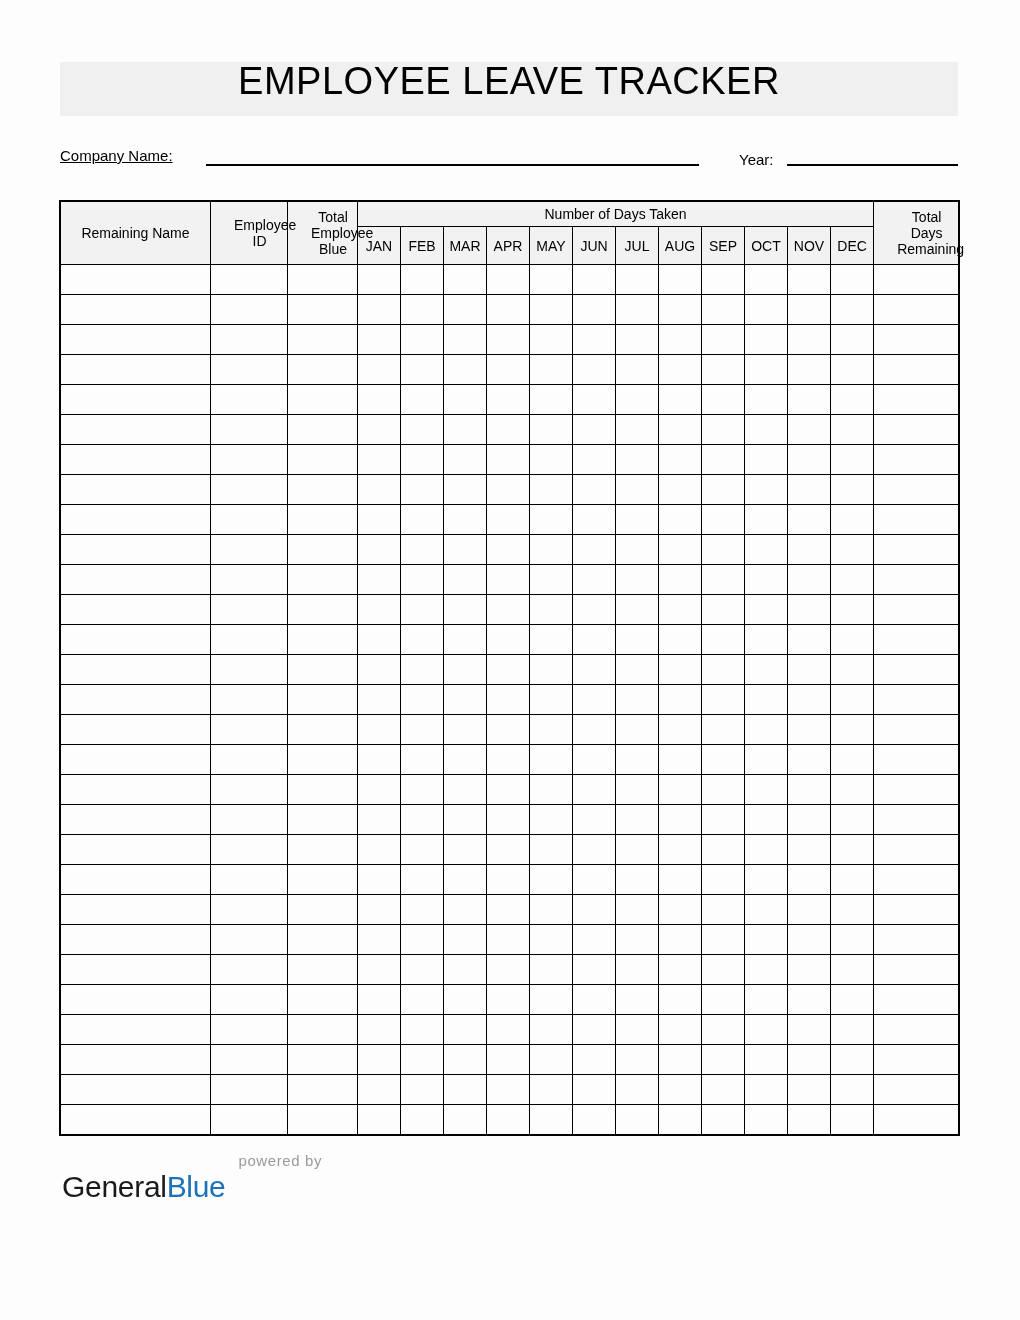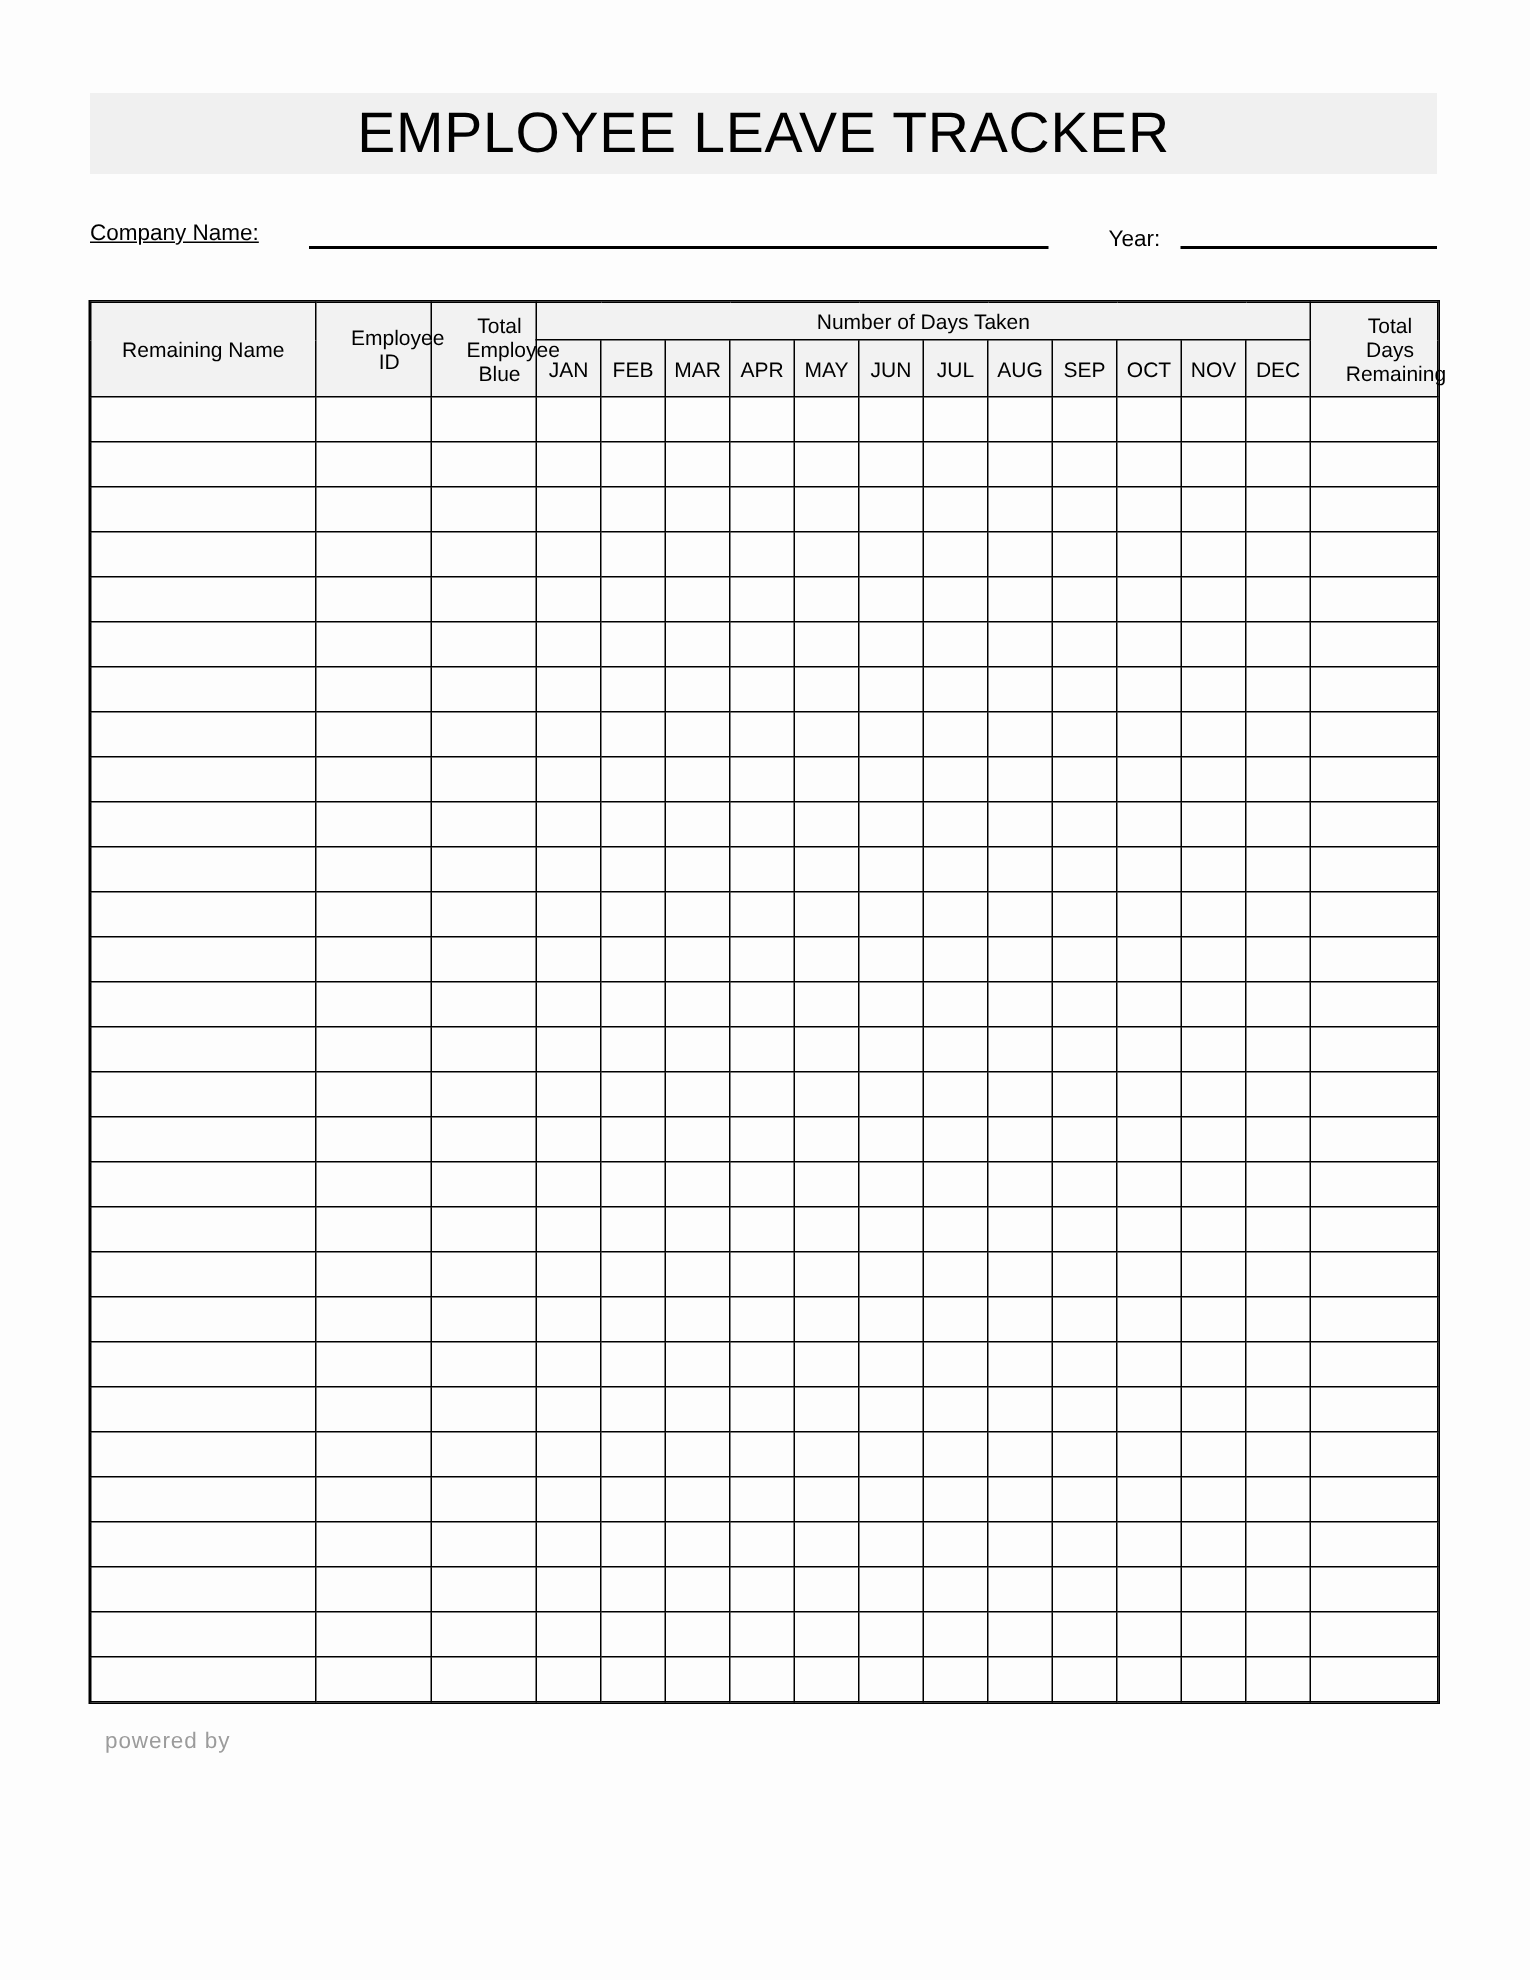--- a/index.html
+++ b/index.html
@@ -22,21 +22,21 @@
 
   
   #title-band {
     position: absolute;
     left: 60px;
     top: 62px;
     width: 898px;
     height: 54px;
     background: #f0f0f0;
     display: flex;
-    align-items: center;
+    align-items: flex-start;
     justify-content: center;
   }
   #title-text {
     font-size: 38px;
     font-weight: 400;
     letter-spacing: 0.5px;
     line-height: 1;
     white-space: nowrap;
   }
 
@@ -115,20 +115,21 @@
     left: 62px;
     top: 1152px;
     width: 260px;
   }
   #powered-by {
     font-size: 15px;
     color: #9b9b9b;
     letter-spacing: 0.6px;
     line-height: 18px;
     padding-left: 8px;
+    text-align: right;
   }
   #brand {
     font-size: 30px;
     line-height: 34px;
     letter-spacing: -0.3px;
   }
   #brand-general { color: #1a1a1a; }
   #brand-blue { color: #1d72b8; }
 </style>
 </head>
@@ -720,15 +721,18 @@
           <td></td>
           <td></td>
           <td></td>
           <td></td>
         </tr>
       </tbody>
   </table>
 
   <div id="footer-logo">
     <div id="powered-by">powered by</div>
+    <div id="brand">
+      <span id="brand-general">General</span><span id="brand-blue">Blue</span>
+    </div>
   </div>
 
 </div>
 
 </body></html>

